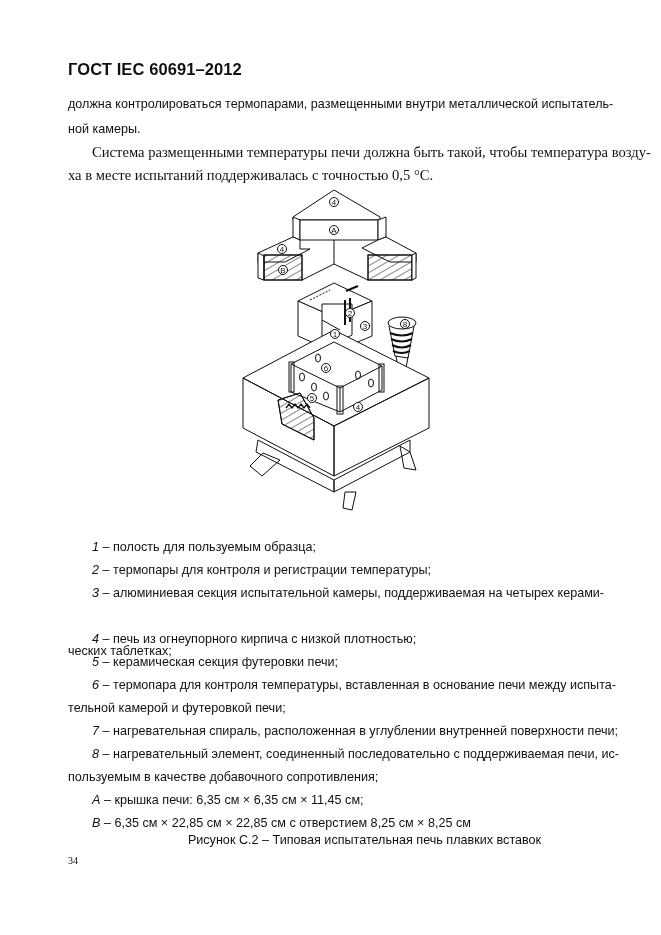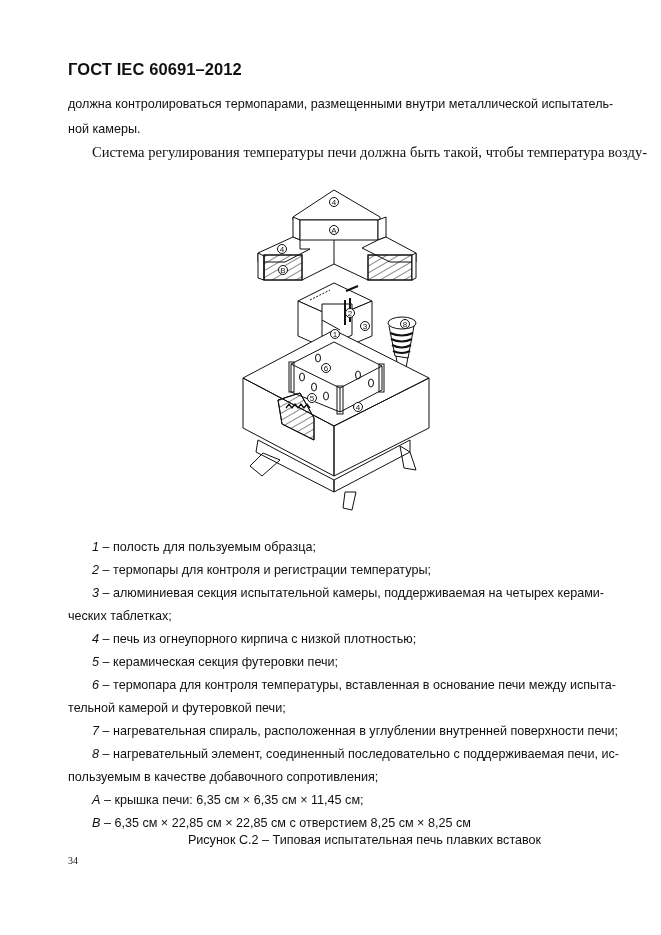--- a/index.html
+++ b/index.html
@@ -18,21 +18,22 @@
 </style>
 </head>
 <body>
 
 <div class="page">
 
   <div class="hdr">ГОСТ IEC 60691–2012</div>
 
   <div class="line sans" style="left:68px; top:97px;">должна контролироваться термопарами, размещенными внутри металлической испытатель-</div>
   <div class="line sans" style="left:68px; top:122px;">ной камеры.</div>
-  <div class="line serif" style="left:92px; top:144px;">Система регулирования температуры печи должна быть такой, чтобы температура возду-</div>
+  <div class="line serif" style="left:92px; top:144px;">Система размещенными температуры печи должна быть такой, чтобы температура возду-</div>
+  <div class="line serif" style="left:68px; top:167px;">ха в месте испытаний поддерживалась с точностью 0,5 °С.</div>
 
   <svg class="fig" width="661" height="935" fill="none" stroke="#111" stroke-width="1">
     <defs>
       <pattern id="hatch" patternUnits="userSpaceOnUse" width="6" height="6" patternTransform="rotate(60)">
         <line x1="0" y1="0" x2="0" y2="6" stroke="#111" stroke-width="1"></line>
       </pattern>
     </defs>
 
     <g>
       <polygon points="334,190 380,217 380,220 293,220 293,217" fill="#fff"></polygon>
@@ -133,21 +134,21 @@
       <text class="lbl" x="312" y="398" fill="#111" stroke="none">5</text>
       <circle cx="358" cy="407" r="4.5" fill="#fff"></circle>
       <text class="lbl" x="358" y="407" fill="#111" stroke="none">4</text>
     </g>
   </svg>
 
   <div>
     <div class="line sans" style="left:92px; top:540px;"><span class="num">1</span><span> – полость для пользуемым образца;</span></div>
     <div class="line sans" style="left:92px; top:563px;"><span class="num">2</span><span> – термопары для контроля и регистрации температуры;</span></div>
     <div class="line sans" style="left:92px; top:586px;"><span class="num">3</span><span> – алюминиевая секция испытательной камеры, поддерживаемая на четырех керами-</span></div>
-    <div class="line sans" style="left:68px; top:609px;">ческих таблетках;</div>
+    <div class="line sans" style="left:68px; top:644px;">ческих таблетках;</div>
     <div class="line sans" style="left:92px; top:632px;"><span class="num">4</span><span> – печь из огнеупорного кирпича с низкой плотностью;</span></div>
     <div class="line sans" style="left:92px; top:655px;"><span class="num">5</span><span> – керамическая секция футеровки печи;</span></div>
     <div class="line sans" style="left:92px; top:678px;"><span class="num">6</span><span> – термопара для контроля температуры, вставленная в основание печи между испыта-</span></div>
     <div class="line sans" style="left:68px; top:701px;">тельной камерой и футеровкой печи;</div>
     <div class="line sans" style="left:92px; top:724px;"><span class="num">7</span><span> – нагревательная спираль, расположенная в углублении внутренней поверхности печи;</span></div>
     <div class="line sans" style="left:92px; top:747px;"><span class="num">8</span><span> – нагревательный элемент, соединенный последовательно с поддерживаемая печи, ис-</span></div>
     <div class="line sans" style="left:68px; top:770px;">пользуемым в качестве добавочного сопротивления;</div>
     <div class="line sans" style="left:92px; top:793px;"><span class="num">A</span><span> – крышка печи: 6,35 см × 6,35 см × 11,45 см;</span></div>
     <div class="line sans" style="left:92px; top:816px;"><span class="num">B</span><span> – 6,35 см × 22,85 см × 22,85 см с отверстием 8,25 см × 8,25 см</span></div>
   </div>

